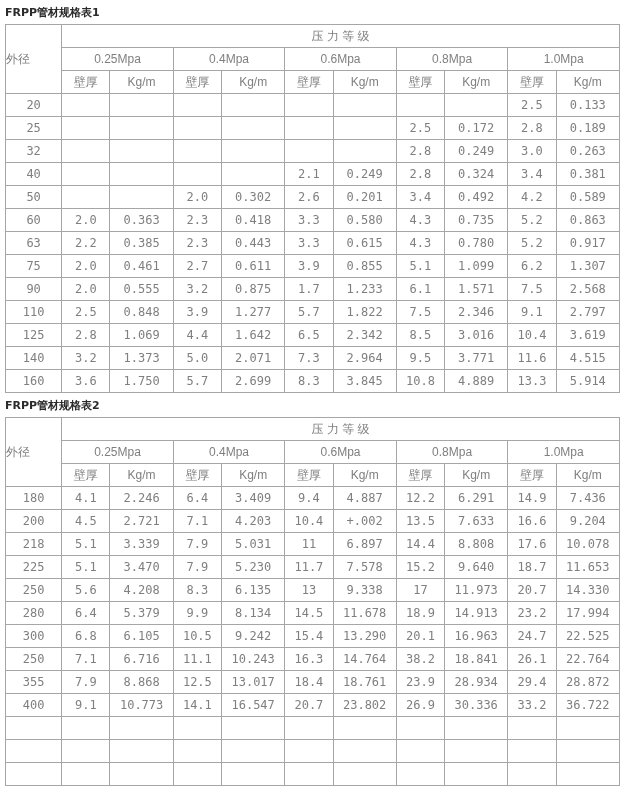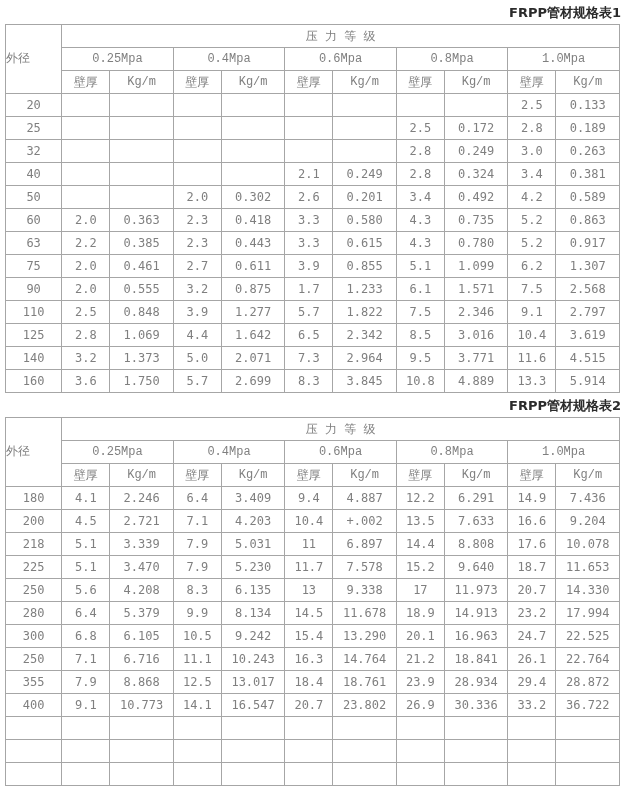--- a/index.html
+++ b/index.html
@@ -7,23 +7,23 @@
     padding: 0;
     background: #ffffff;
     width: 626px;
     font-family: "DejaVu Sans", "Liberation Sans", sans-serif;
   }
   .page {
     width: 616px;
     padding: 2px 5px 0 5px;
   }
   .tbl-title {
-    text-align: right;
+    text-align: left;
     font-weight: bold;
-    font-size: 13px;
+    font-size: 11px;
     color: #2b2b2b;
     height: 19px;
     line-height: 19px;
     margin: 1px 0 2px 0;
   }
   .tbl-title.second {
     margin-top: 3px;
   }
   table.spec {
     border-collapse: collapse;
@@ -41,21 +41,21 @@
     font-size: 12px;
     height: 22px;
     padding: 0;
     overflow: hidden;
     white-space: nowrap;
   }
   table.spec td {
     font-family: "DejaVu Sans Mono", "Liberation Mono", monospace;
   }
   table.spec th {
-    font-family: Liberation Mono, monospace;
+    font-family: Liberation Sans, sans-serif;
   }
   th.od {
     text-align: left;
     padding-left: 2px;
   }
   th.od span {
     display: block;
     width: 1em;
     word-break: break-all;
     line-height: 1.25;
@@ -417,21 +417,21 @@
           <td>22.525</td>
         </tr>
         <tr>
           <td>250</td>
           <td>7.1</td>
           <td>6.716</td>
           <td>11.1</td>
           <td>10.243</td>
           <td>16.3</td>
           <td>14.764</td>
-          <td>21.2</td>
+          <td>38.2</td>
           <td>18.841</td>
           <td>26.1</td>
           <td>22.764</td>
         </tr>
         <tr>
           <td>355</td>
           <td>7.9</td>
           <td>8.868</td>
           <td>12.5</td>
           <td>13.017</td>

